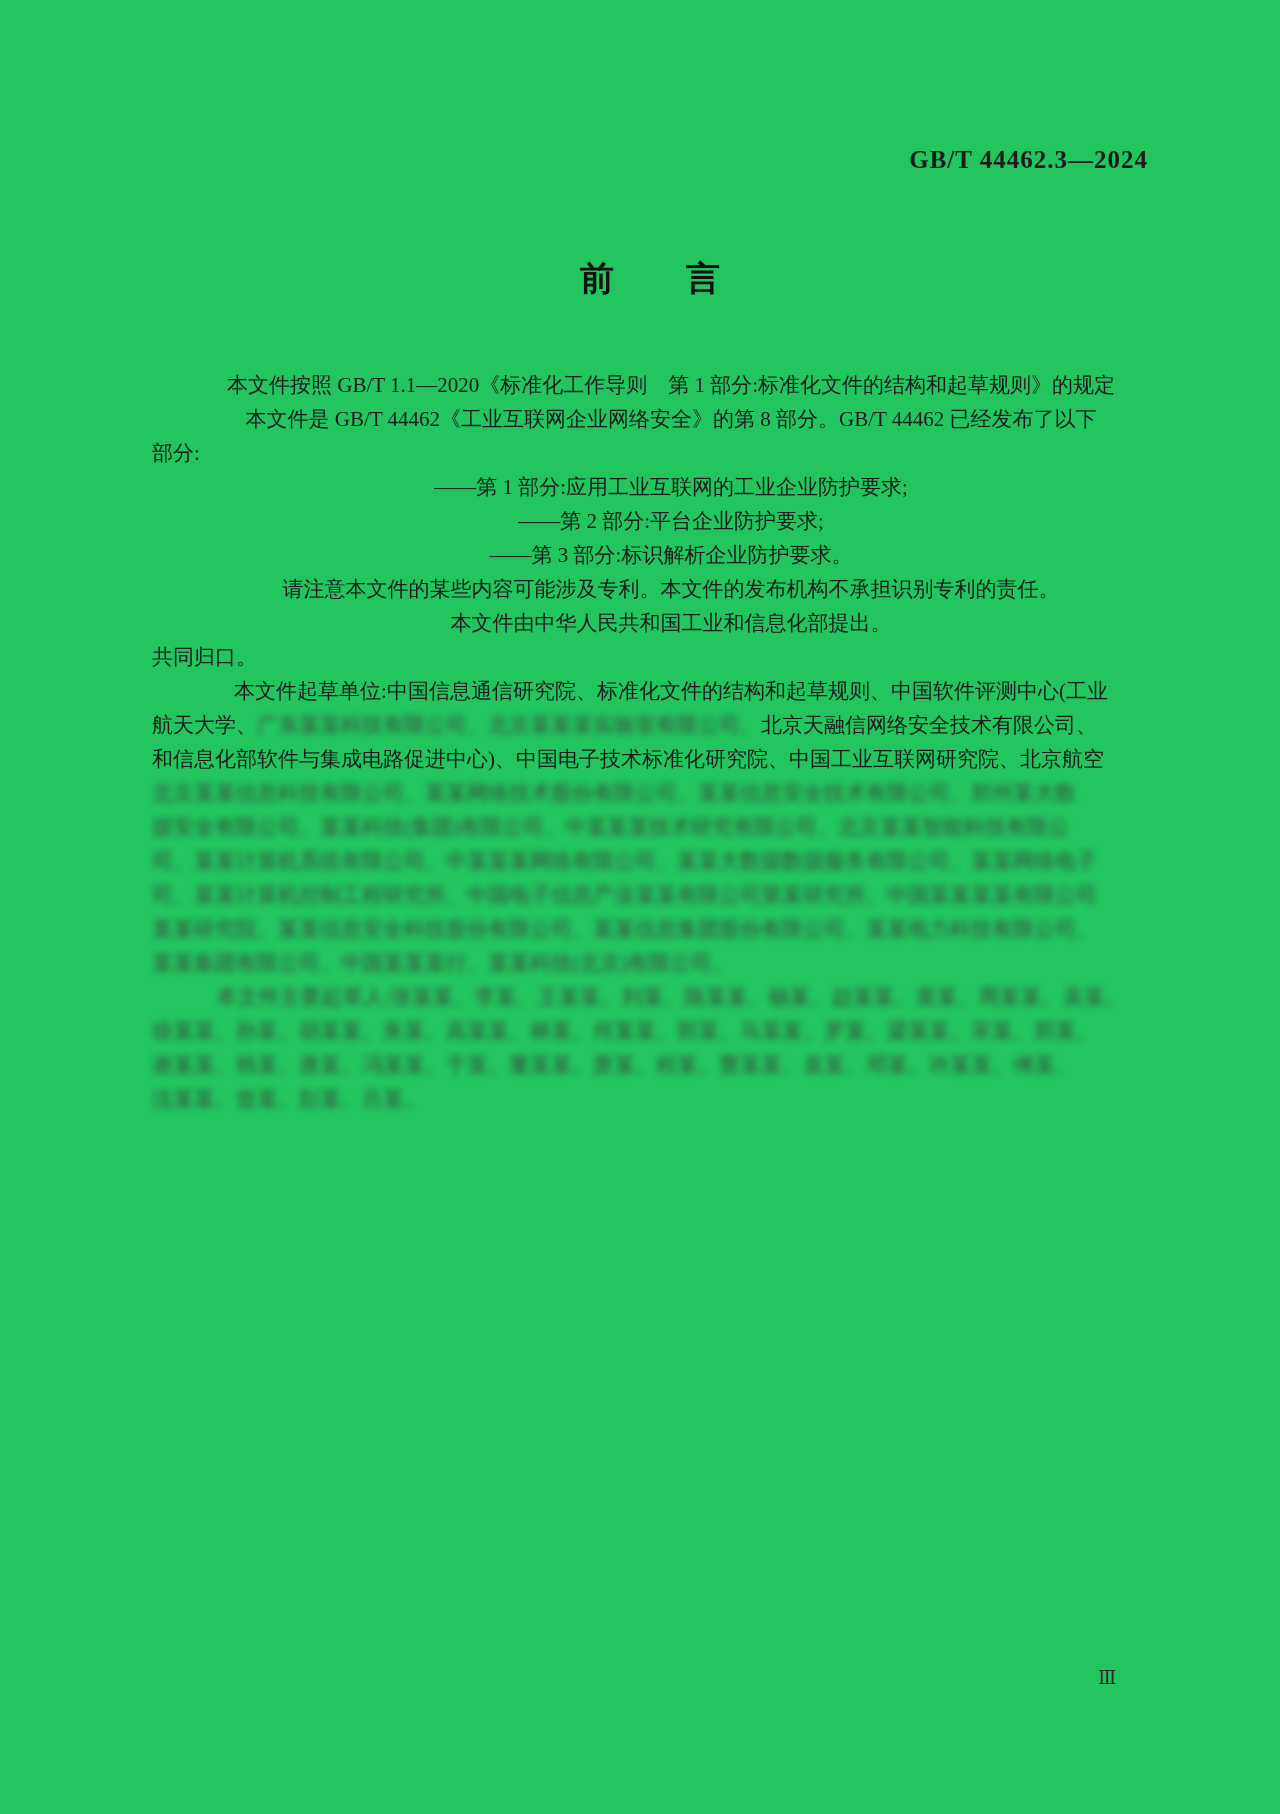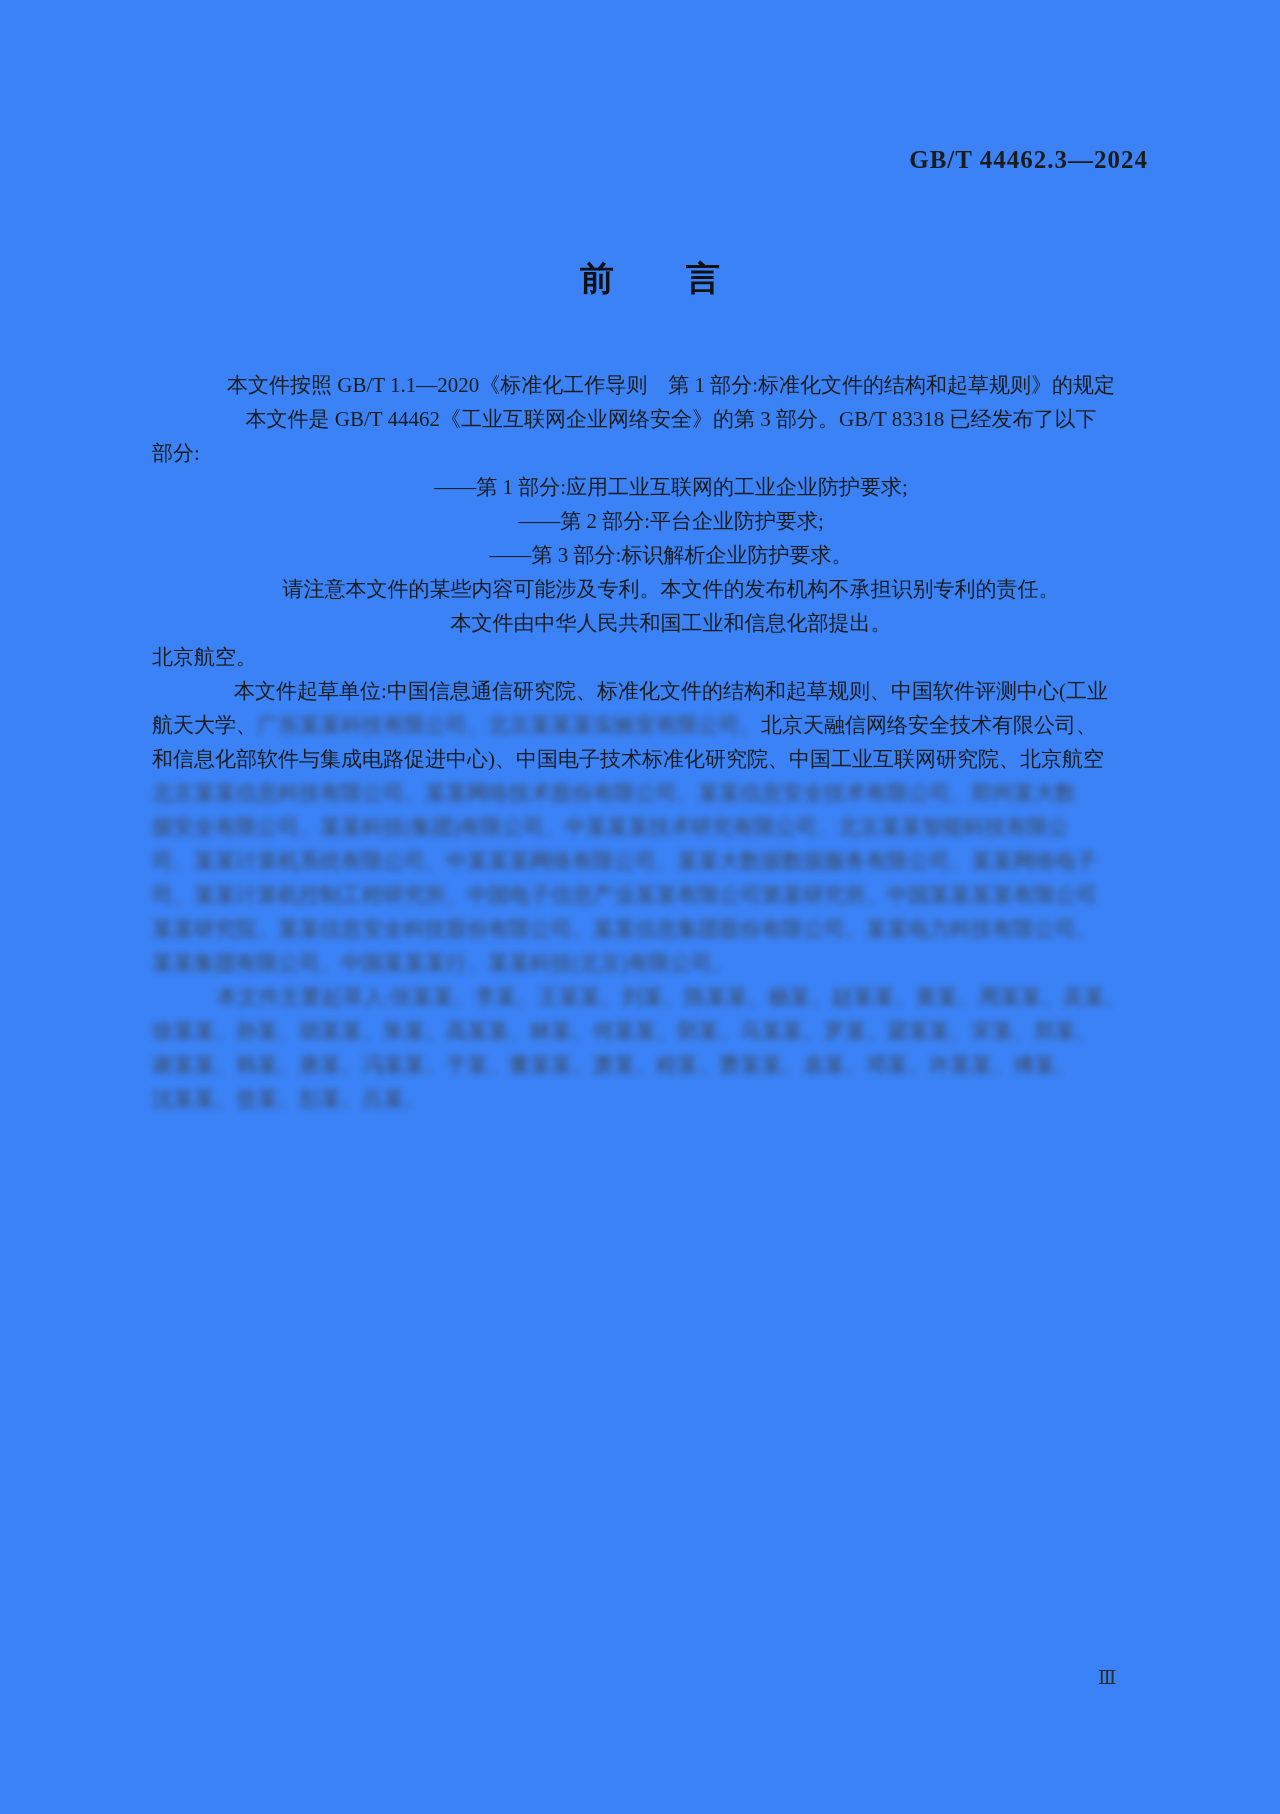--- a/index.html
+++ b/index.html
@@ -1,21 +1,21 @@
 <!DOCTYPE html>
 <html><head>
 <meta charset="utf-8">
 <style>
   html, body { margin: 0; padding: 0; background: #e8e8e8; }
   .page {
     position: relative;
     width: 1280px;
     height: 1814px;
     margin: 0 auto;
-    background: #3b82f6;
+    background: #22c55e;
     font-family: "Liberation Serif", "DejaVu Serif", serif;
     color: #1c1c1c;
     overflow: hidden;
   }
   .doc-number {
     position: absolute;
     top: 146px;
     left: 0;
     width: 1148px;
     text-align: right;
@@ -72,28 +72,28 @@
 
   <div class="doc-number">GB/T 44462.3—2024</div>
 
   <div class="doc-title">
     <span>前</span>
     <span>言</span>
   </div>
 
   <div class="doc-body">
       <div class="line indent"><span>本文件按照 GB/T 1.1—2020《标准化工作导则　第 1 部分:标准化文件的结构和起草规则》的规定</span></div>
-      <div class="line indent"><span>本文件是 GB/T 44462《工业互联网企业网络安全》的第 3 部分。GB/T 83318 已经发布了以下</span></div>
+      <div class="line indent"><span>本文件是 GB/T 44462《工业互联网企业网络安全》的第 8 部分。GB/T 44462 已经发布了以下</span></div>
       <div class="line"><span>部分:</span></div>
       <div class="line indent"><span>——第 1 部分:应用工业互联网的工业企业防护要求;</span></div>
       <div class="line indent"><span>——第 2 部分:平台企业防护要求;</span></div>
       <div class="line indent"><span>——第 3 部分:标识解析企业防护要求。</span></div>
       <div class="line indent"><span>请注意本文件的某些内容可能涉及专利。本文件的发布机构不承担识别专利的责任。</span></div>
       <div class="line indent"><span>本文件由中华人民共和国工业和信息化部提出。</span></div>
-      <div class="line"><span>北京航空。</span></div>
+      <div class="line"><span>共同归口。</span></div>
       <div class="line indent"><span>本文件起草单位:中国信息通信研究院、标准化文件的结构和起草规则、中国软件评测中心(工业</span></div>
       <div class="line"><span>航天大学、</span><span class="redacted">广东某某科技有限公司、北京某某某实验室有限公司、</span><span>北京天融信网络安全技术有限公司、</span></div>
       <div class="line"><span>和信息化部软件与集成电路促进中心)、中国电子技术标准化研究院、中国工业互联网研究院、北京航空</span></div>
       <div class="line"><span class="redacted">北京某某信息科技有限公司、某某网络技术股份有限公司、某某信息安全技术有限公司、郑州某大数</span></div>
       <div class="line"><span class="redacted">据安全有限公司、某某科技(集团)有限公司、中某某某技术研究有限公司、北京某某智能科技有限公</span></div>
       <div class="line"><span class="redacted">司、某某计算机系统有限公司、中某某某网络有限公司、某某大数据数据服务有限公司、某某网络电子</span></div>
       <div class="line"><span class="redacted">司、某某计算机控制工程研究所、中国电子信息产业某某有限公司第某研究所、中国某某某某有限公司</span></div>
       <div class="line"><span class="redacted">某某研究院、某某信息安全科技股份有限公司、某某信息集团股份有限公司、某某电力科技有限公司、</span></div>
       <div class="line"><span class="redacted">某某集团有限公司、中国某某某行、某某科技(北京)有限公司。</span></div>
       <div class="line indent"><span class="redacted">本文件主要起草人:张某某、李某、王某某、刘某、陈某某、杨某、赵某某、黄某、周某某、吴某、</span></div>

